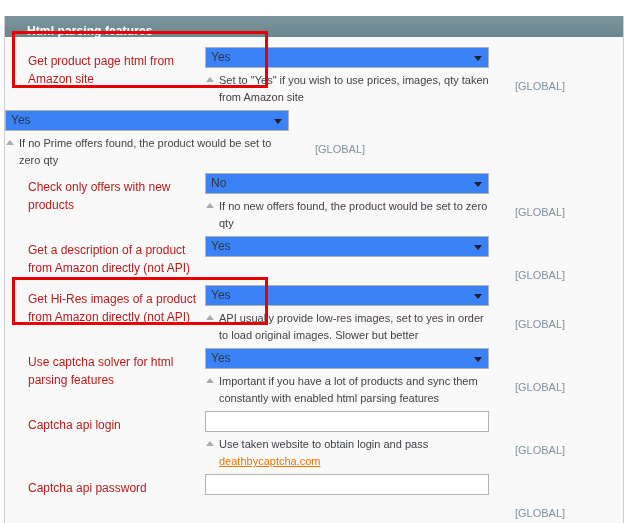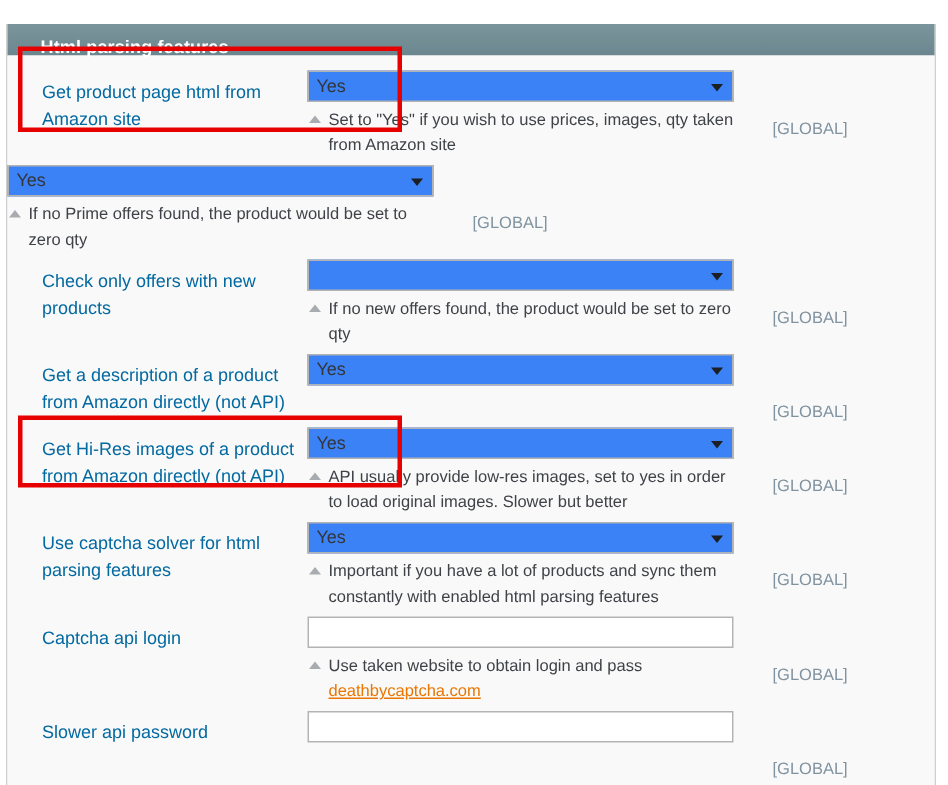--- a/index.html
+++ b/index.html
@@ -52,21 +52,21 @@
     min-height: 34px;
   }
 
   .field-label {
     width: 200px;
     flex: 0 0 200px;
     padding-left: 23px;
     padding-top: 5px;
     box-sizing: border-box;
     font-size: 12px;
-    color: #0369a1;
+    color: #b91c1c;
     line-height: 18px;
   }
 
   .field-control {
     flex: 0 0 288px;
     width: 288px;
     box-sizing: border-box;
   }
 
   .sel {
@@ -187,20 +187,21 @@
             <span class="sel-arrow"></span>
           </div>
           <div class="hint"><span class="hint-icon"></span><span>If no Prime offers found, the product would be set to zero qty</span></div>
         </div>
         <div class="scope">[GLOBAL]</div>
       </div>
       <div class="field-row">
         <div class="field-label">Check only offers with new products</div>
         <div class="field-control">
           <div class="sel">
+            <span class="sel-value">No</span>
             <span class="sel-arrow"></span>
           </div>
           <div class="hint"><span class="hint-icon"></span><span>If no new offers found, the product would be set to zero qty</span></div>
         </div>
         <div class="scope">[GLOBAL]</div>
       </div>
       <div class="field-row">
         <div class="field-label">Get a description of a product from Amazon directly (not API)</div>
         <div class="field-control">
           <div class="sel">
@@ -231,21 +232,21 @@
           <div class="hint"><span class="hint-icon"></span><span>Important if you have a lot of products and sync them constantly with enabled html parsing features</span></div>
         </div>
         <div class="scope">[GLOBAL]</div>
       </div>
       <div class="field-row">
         <div class="field-label">Captcha api login</div>
         <div class="field-control"><input class="txt" type="text" style=""><div class="hint"><span class="hint-icon"></span><span>Use taken website to obtain login and pass</span><a class="hint-link" href="#">deathbycaptcha.com</a></div></div>
         <div class="scope">[GLOBAL]</div>
       </div>
       <div class="field-row">
-        <div class="field-label">Slower api password</div>
+        <div class="field-label">Captcha api password</div>
         <div class="field-control"><input class="txt" type="text" style=""></div>
         <div class="scope">[GLOBAL]</div>
       </div>
     </div>
 
 </div>
 
 <div class="redbox" id="redbox-0"></div>
 <div class="redbox" id="redbox-1"></div>
 

